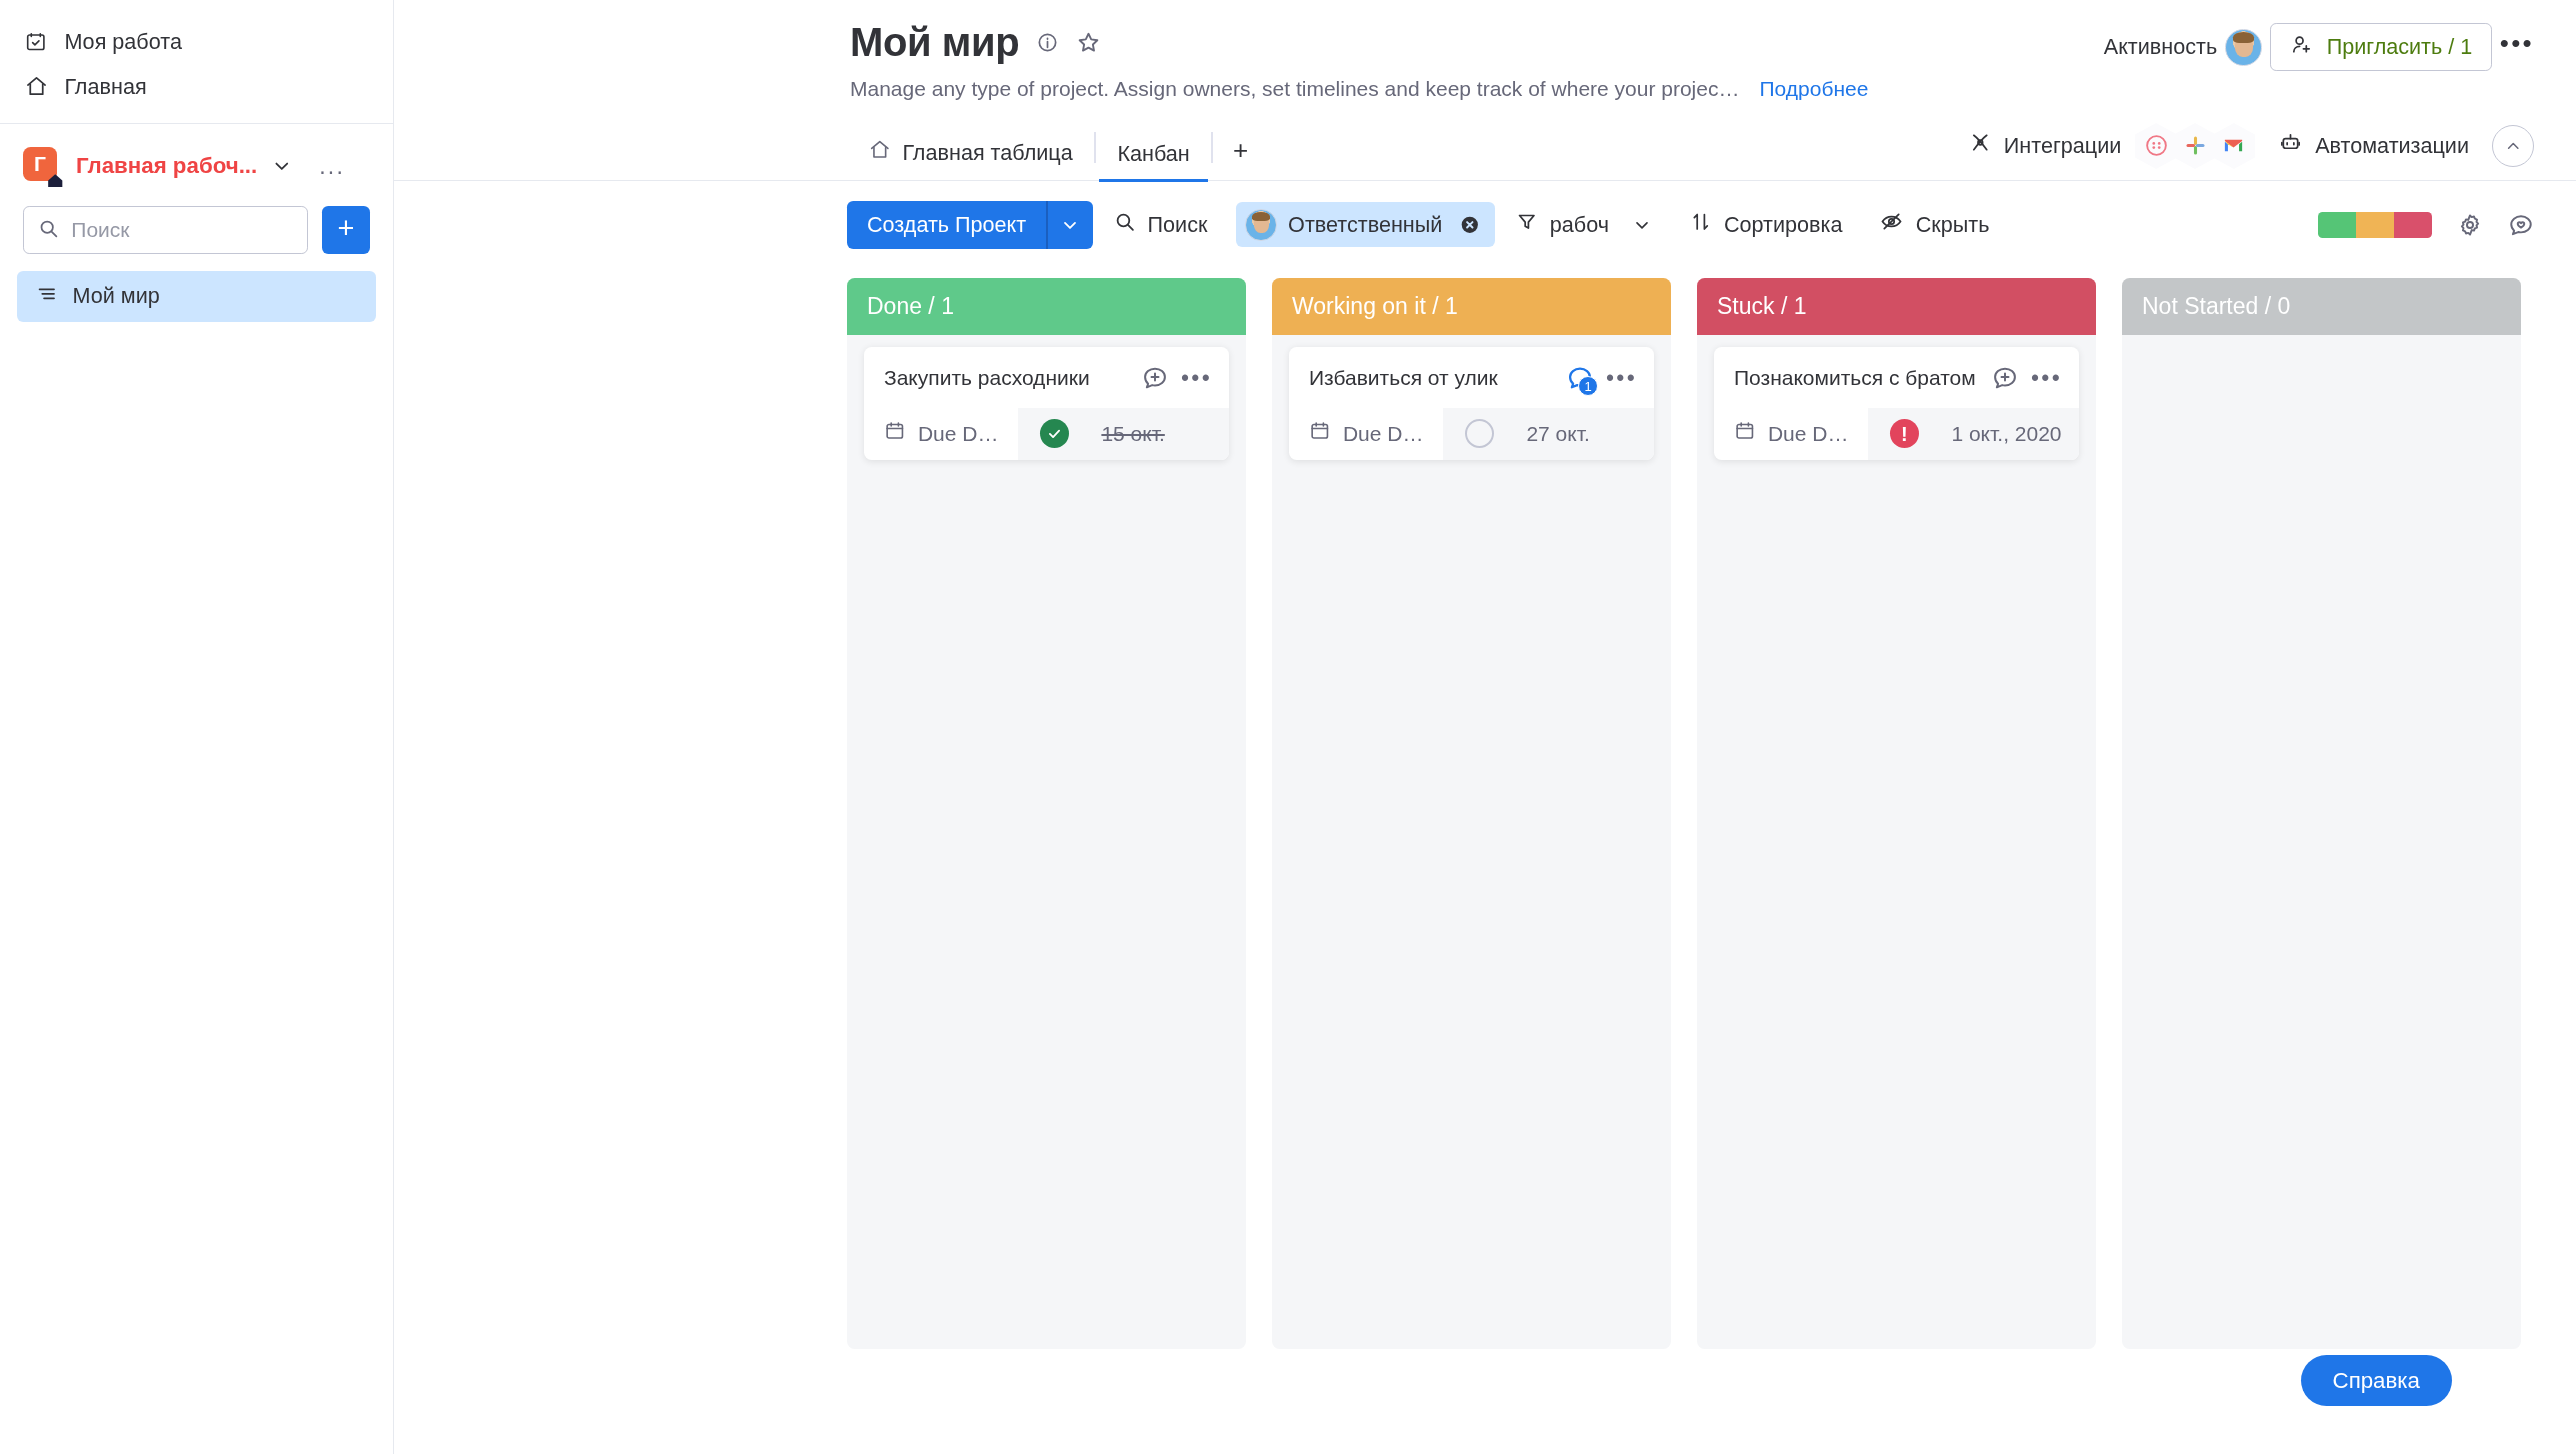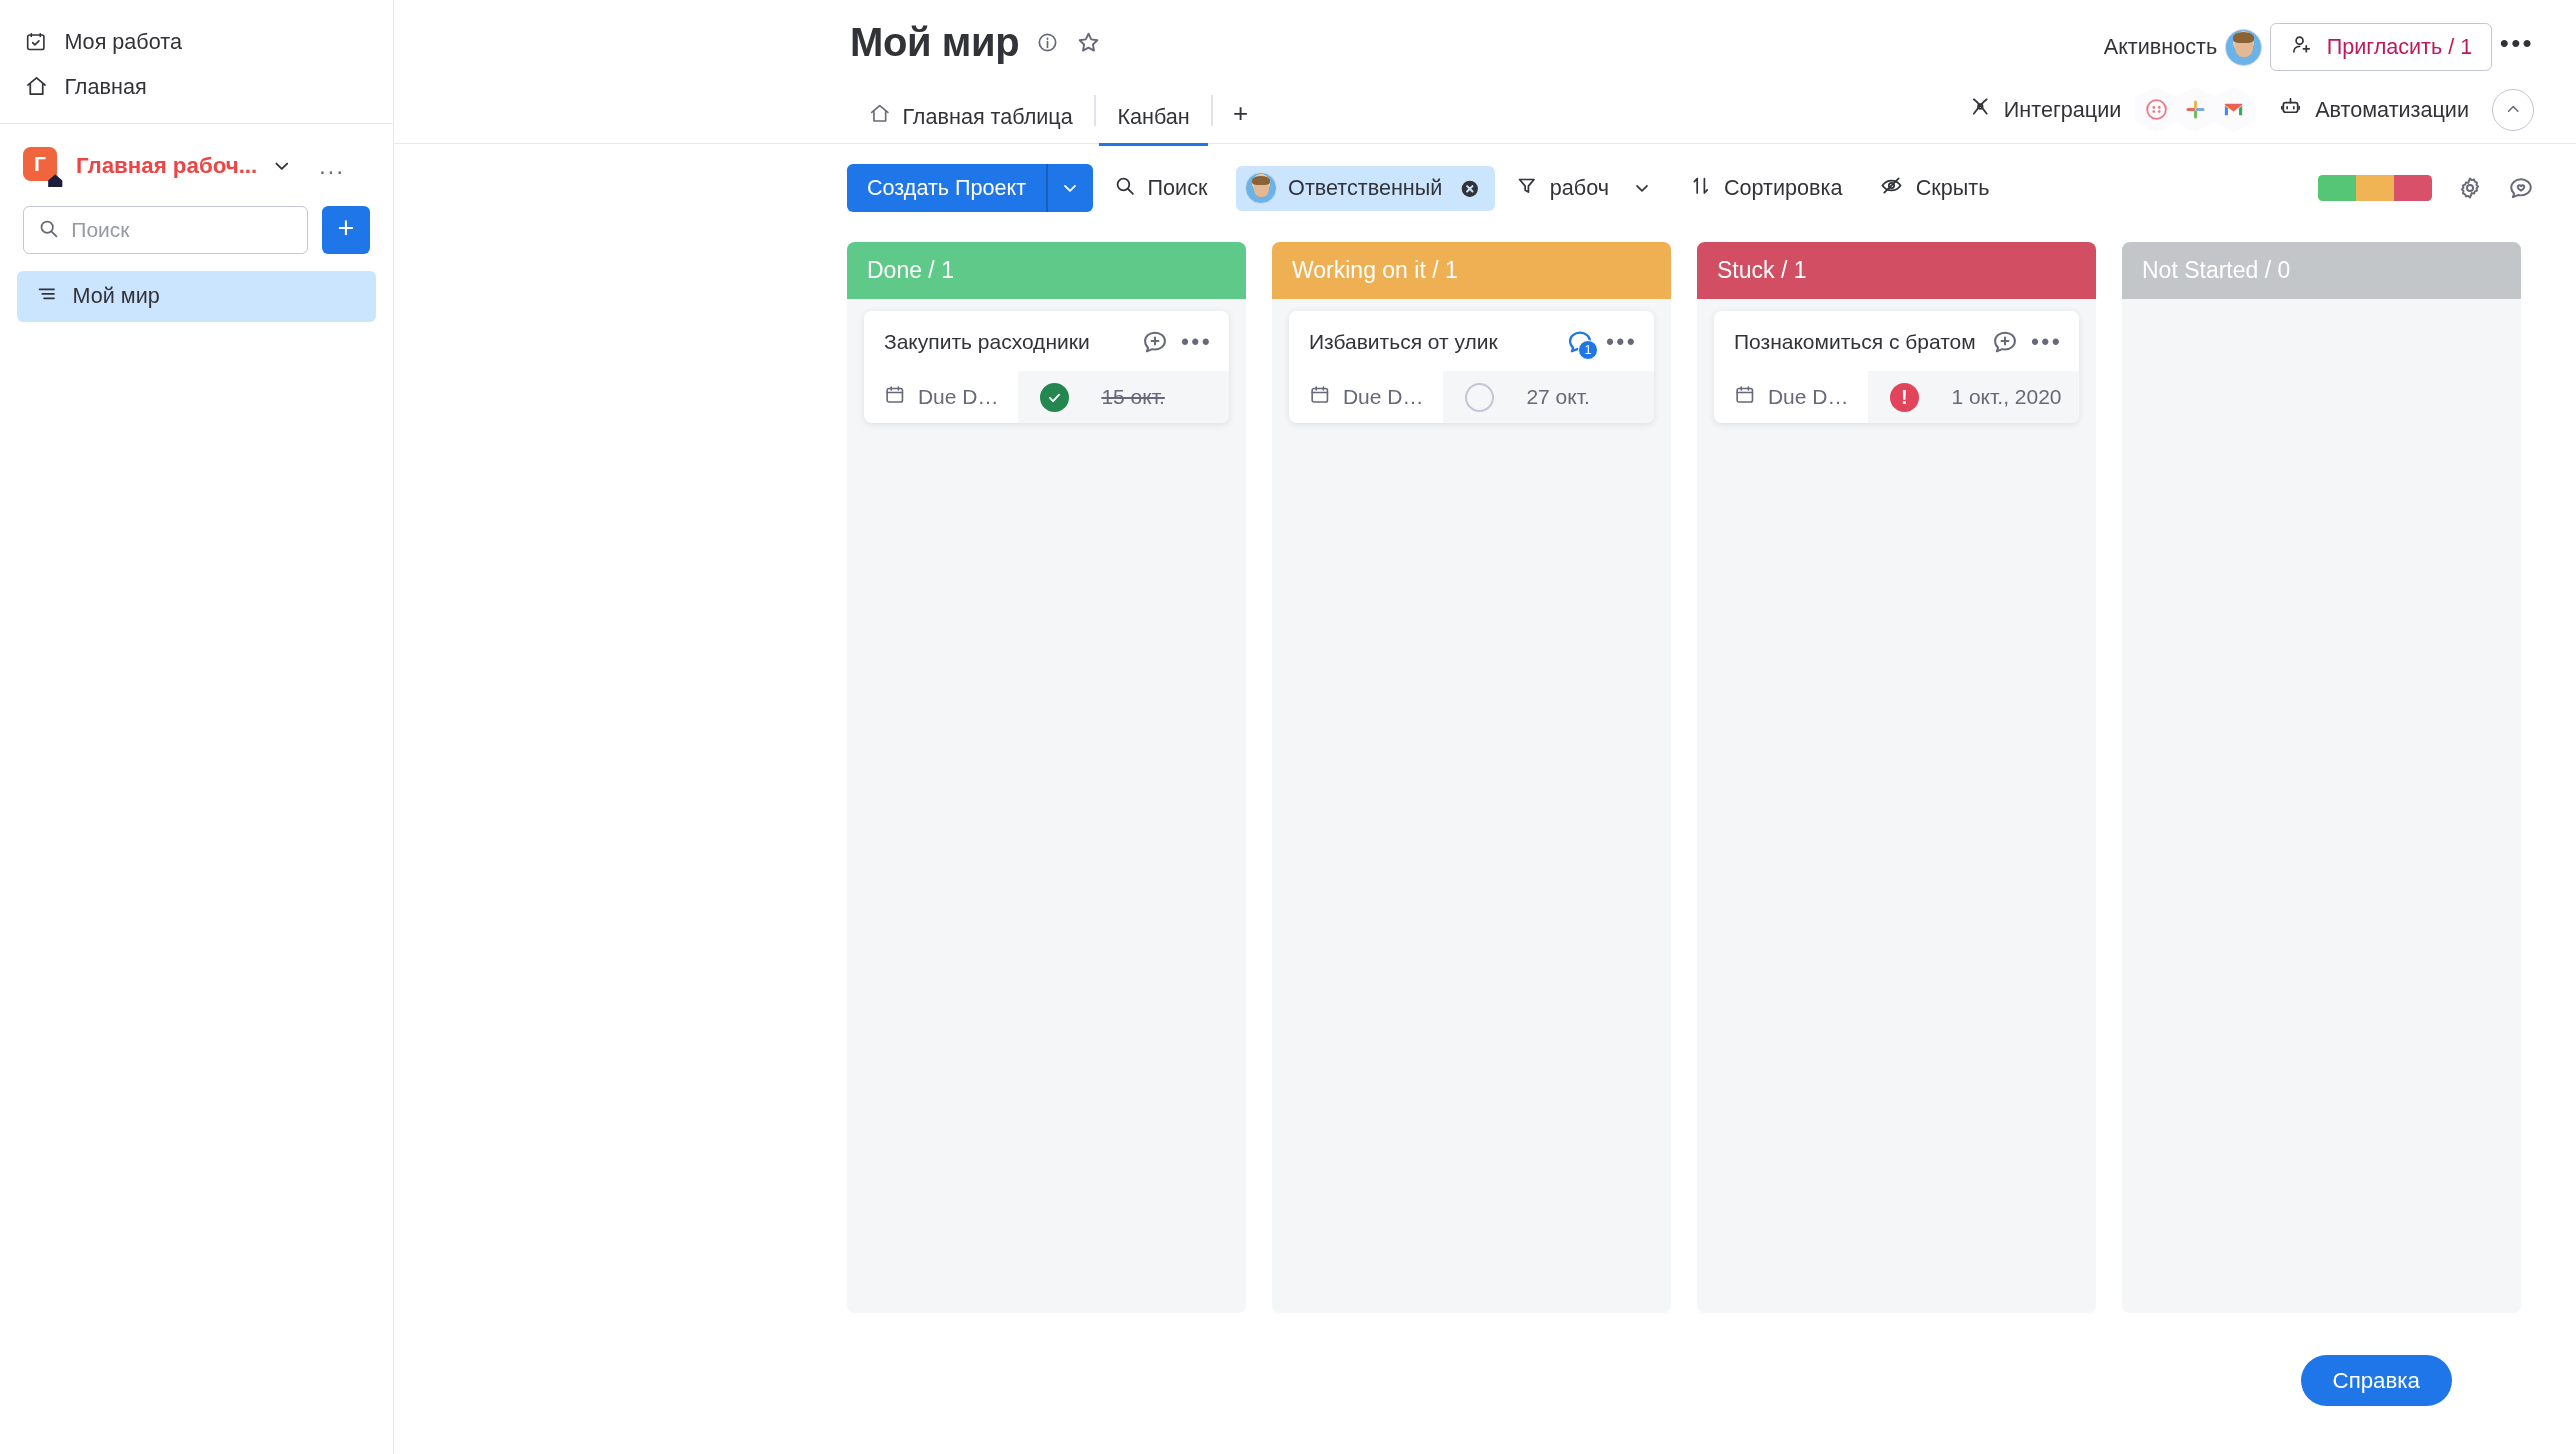--- a/index.html
+++ b/index.html
@@ -95,21 +95,21 @@
     content:""; position:absolute; left:24%; top:16%; width:52%; height:62%;
     border-radius:46% 46% 42% 42%; background:#e3b892;
   }
   .avatar::before{
     content:""; position:absolute; left:20%; top:8%; width:60%; height:30%;
     border-radius:50% 50% 30% 30%; background:#8a6236; z-index:2;
   }
   .invite-btn {
     display: flex; align-items: center; gap: 14px;
     height: 48px; padding: 0 18.5px; border: 1.5px solid #c3c6d4; border-radius: 6.2px;
-    font-size: 21.6px; color: #be185d; cursor: pointer; background:#fff;
+    font-size: 21.6px; color: #4d7c0f; cursor: pointer; background:#fff;
   }
   .dots-btn { font-size: 26px; color: #323338; letter-spacing: 2.3px; cursor: pointer; padding-bottom: 7.7px;}
 
   
   .tabs-row {
     margin-top: 21.6px; padding: 0 42px 0 456px;
     display: flex; align-items: flex-end; justify-content: space-between;
     border-bottom: 1.5px solid #e6e9ef; position: relative;
   }
   .tabs { display: flex; align-items: flex-end; }
@@ -296,20 +296,24 @@
           <svg width="23" height="23" viewBox="0 0 24 24" fill="none" stroke="#676879" stroke-width="1.8" stroke-linecap="round">
               <circle cx="12" cy="12" r="8.5"></circle>
               <path d="M12 11v6M12 7.6v.8"></path>
             </svg>
         </span>
         <span class="hico">
           <svg width="25" height="25" viewBox="0 0 24 24" fill="none" stroke="#676879" stroke-width="1.8" stroke-linejoin="round">
               <path d="M12 3.6l2.6 5.4 5.9.8-4.3 4.1 1.1 5.9-5.3-2.9-5.3 2.9 1.1-5.9L3.5 9.8l5.9-.8z"></path>
             </svg>
         </span>
+      </div>
+      <div class="b-desc-row">
+        <div class="b-desc">Manage any type of project. Assign owners, set timelines and keep track of where your projec…</div>
+        <div class="b-more">Подробнее</div>
       </div>
 
       <div class="head-right">
         <span class="activity">Активность</span>
         <span class="avatar"></span>
         <div class="invite-btn">
           <span>
             <svg width="23" height="23" viewBox="0 0 24 24" fill="none" stroke="#323338" stroke-width="1.8" stroke-linecap="round">
                 <circle cx="10" cy="8" r="3.6"></circle>
                 <path d="M4 19.5c0-3.4 2.7-5.6 6-5.6"></path>

